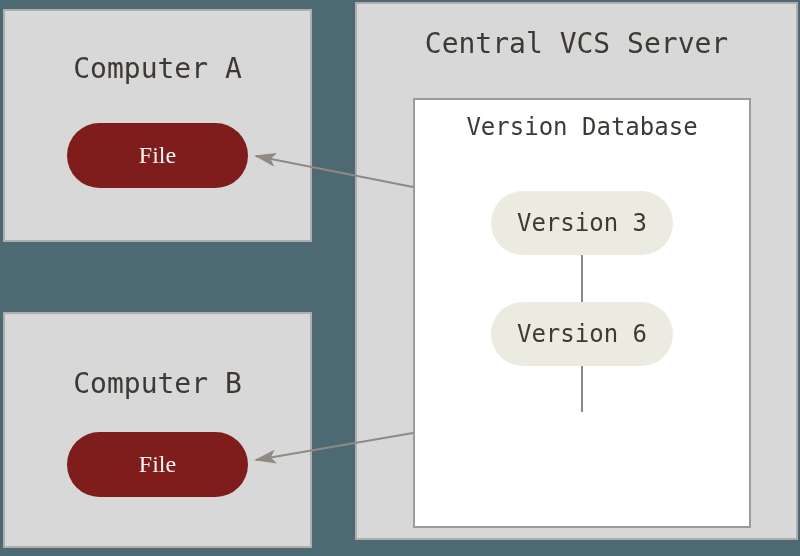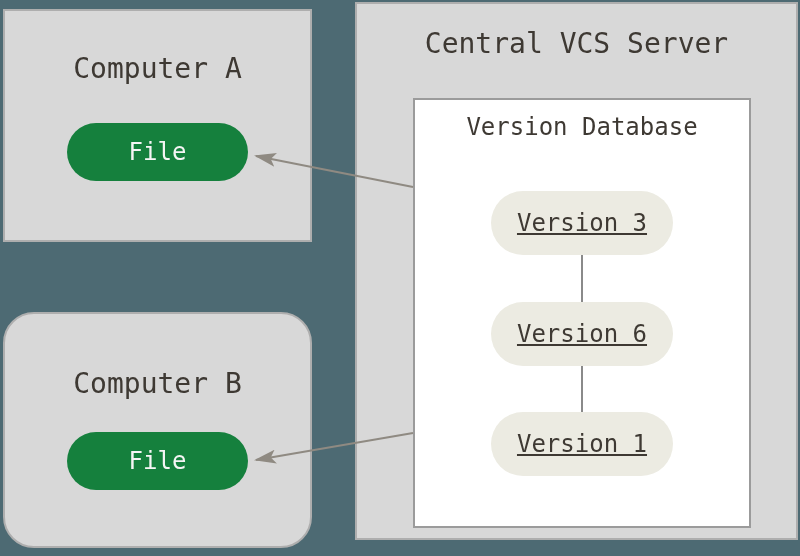--- a/index.html
+++ b/index.html
@@ -30,24 +30,25 @@
   .pill {
     position: absolute;
     display: flex;
     align-items: center;
     justify-content: center;
     border-radius: 34px;
     white-space: nowrap;
   }
   .file-pill {
     width: 181px;
-    height: 58px;
-    background: #15803d;
+    height: 65px;
+    background: #7f1d1d;
     color: #f5f5f5;
     font-size: 24px;
+    font-family: Liberation Serif, serif;
   }
   .db-box {
     position: absolute;
     background: #ffffff;
     border: 2px solid #9b9b9b;
     box-sizing: border-box;
   }
   .db-title {
     position: absolute;
     left: 0; right: 0;
@@ -56,21 +57,20 @@
     font-size: 24px;
     line-height: 32px;
     white-space: nowrap;
   }
   .version-pill {
     width: 182px;
     height: 64px;
     background: #ecebe2;
     color: #3e3933;
     font-size: 24px;
-    text-decoration: underline;
   }
   .connector {
     position: absolute;
     width: 2px;
     background: #8a8a8a;
   }
   .arrows {
     position: absolute;
     left: 0; top: 0;
     pointer-events: none;
@@ -81,21 +81,21 @@
 
 <div class="canvas">
 
   <div class="panel" style="left:3px; top:9px; width:309px; height:233px;">
     <div class="panel-title" style="top:40px;">Computer A</div>
     <div class="pill file-pill" style="left:62px; top:112px;">
       <span>File</span>
     </div>
   </div>
 
-  <div class="panel" style="left:3px; top:312px; width:309px; height:236px;border-radius:31px;">
+  <div class="panel" style="left:3px; top:312px; width:309px; height:236px;">
     <div class="panel-title" style="top:52px;">Computer B</div>
     <div class="pill file-pill" style="left:62px; top:118px;">
       <span>File</span>
     </div>
   </div>
 
   <div class="panel" style="left:355px; top:2px; width:443px; height:538px;">
     <div class="panel-title" style="top:22px;">Central VCS Server</div>
 
     <div class="db-box" style="left:56px; top:94px; width:338px; height:430px;">
@@ -106,23 +106,20 @@
       </div>
 
       <div class="connector" style="left:166px; top:155px; height:47px;"></div>
 
       <div class="pill version-pill" style="left:76px; top:202px;">
         <span>Version 6</span>
       </div>
 
       <div class="connector" style="left:166px; top:266px; height:46px;"></div>
 
-      <div class="pill version-pill" style="left:76px; top:312px;">
-        <span>Version 1</span>
-      </div>
     </div>
   </div>
 
   <svg class="arrows" width="800" height="556" viewBox="0 0 800 556">
     <defs>
       <marker id="arrowhead" viewBox="0 0 22 14" refX="20" refY="7" markerWidth="22" markerHeight="14" orient="auto" markerUnits="userSpaceOnUse">
         <path d="M0,0 L22,7 L0,14 L5,7 Z" fill="#8f8a82"></path>
       </marker>
     </defs>
     <line x1="413" y1="187" x2="256" y2="156" stroke="#8f8a82" stroke-width="2" marker-end="url(#arrowhead)"></line>

